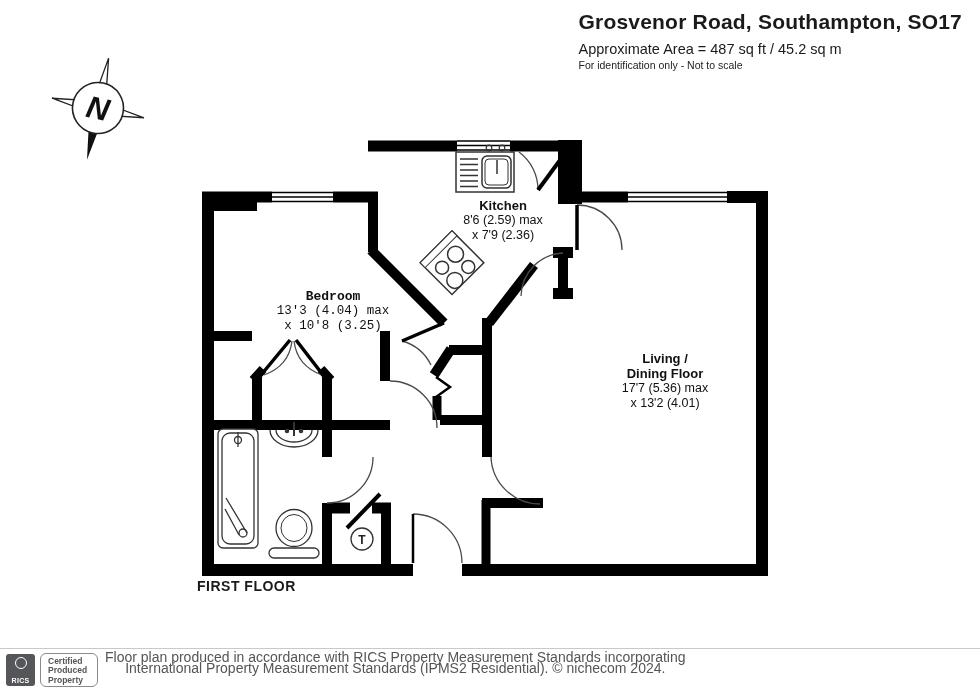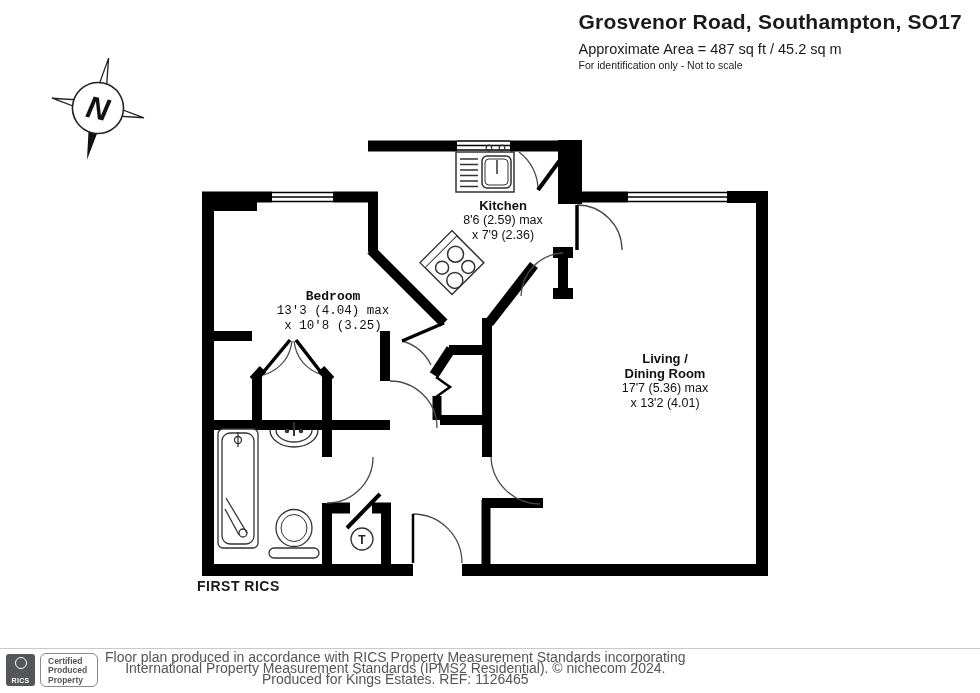--- a/index.html
+++ b/index.html
@@ -177,39 +177,38 @@
   </div>
 
   <div class="room-label" style="left:333px;top:289px;font-family:Liberation Mono, monospace;">
     <div class="room-name">Bedroom</div>
     <div>13'3 (4.04) max</div>
     <div>x 10'8 (3.25)</div>
   </div>
 
   <div class="room-label" style="left:628px;top:351px;margin-left:37px;">
     <div class="room-name">Living /</div>
-    <div class="room-name">Dining Room</div>
+    <div class="room-name">Dining Floor</div>
     <div>17'7 (5.36) max</div>
     <div>x 13'2 (4.01)</div>
   </div>
 
-  <div class="floor-label">FIRST RICS</div>
+  <div class="floor-label">FIRST FLOOR</div>
 
   <div class="footer-divider"></div>
 
   <div class="rics-logo">
     <div class="rics-circle"></div>
     <div class="rics-word">RICS</div>
   </div>
 
   <div class="cert-box">
     <div>Certified</div>
     <div>Produced</div>
     <div>Property</div>
   </div>
 
   <div class="footer-text">
     <div>Floor plan produced in accordance with RICS Property Measurement Standards incorporating</div>
     <div>International Property Measurement Standards (IPMS2 Residential).  © nichecom 2024.</div>
-    <div>Produced for Kings Estates.   REF:  1126465</div>
   </div>
 
 </div>
 
 </body></html>

